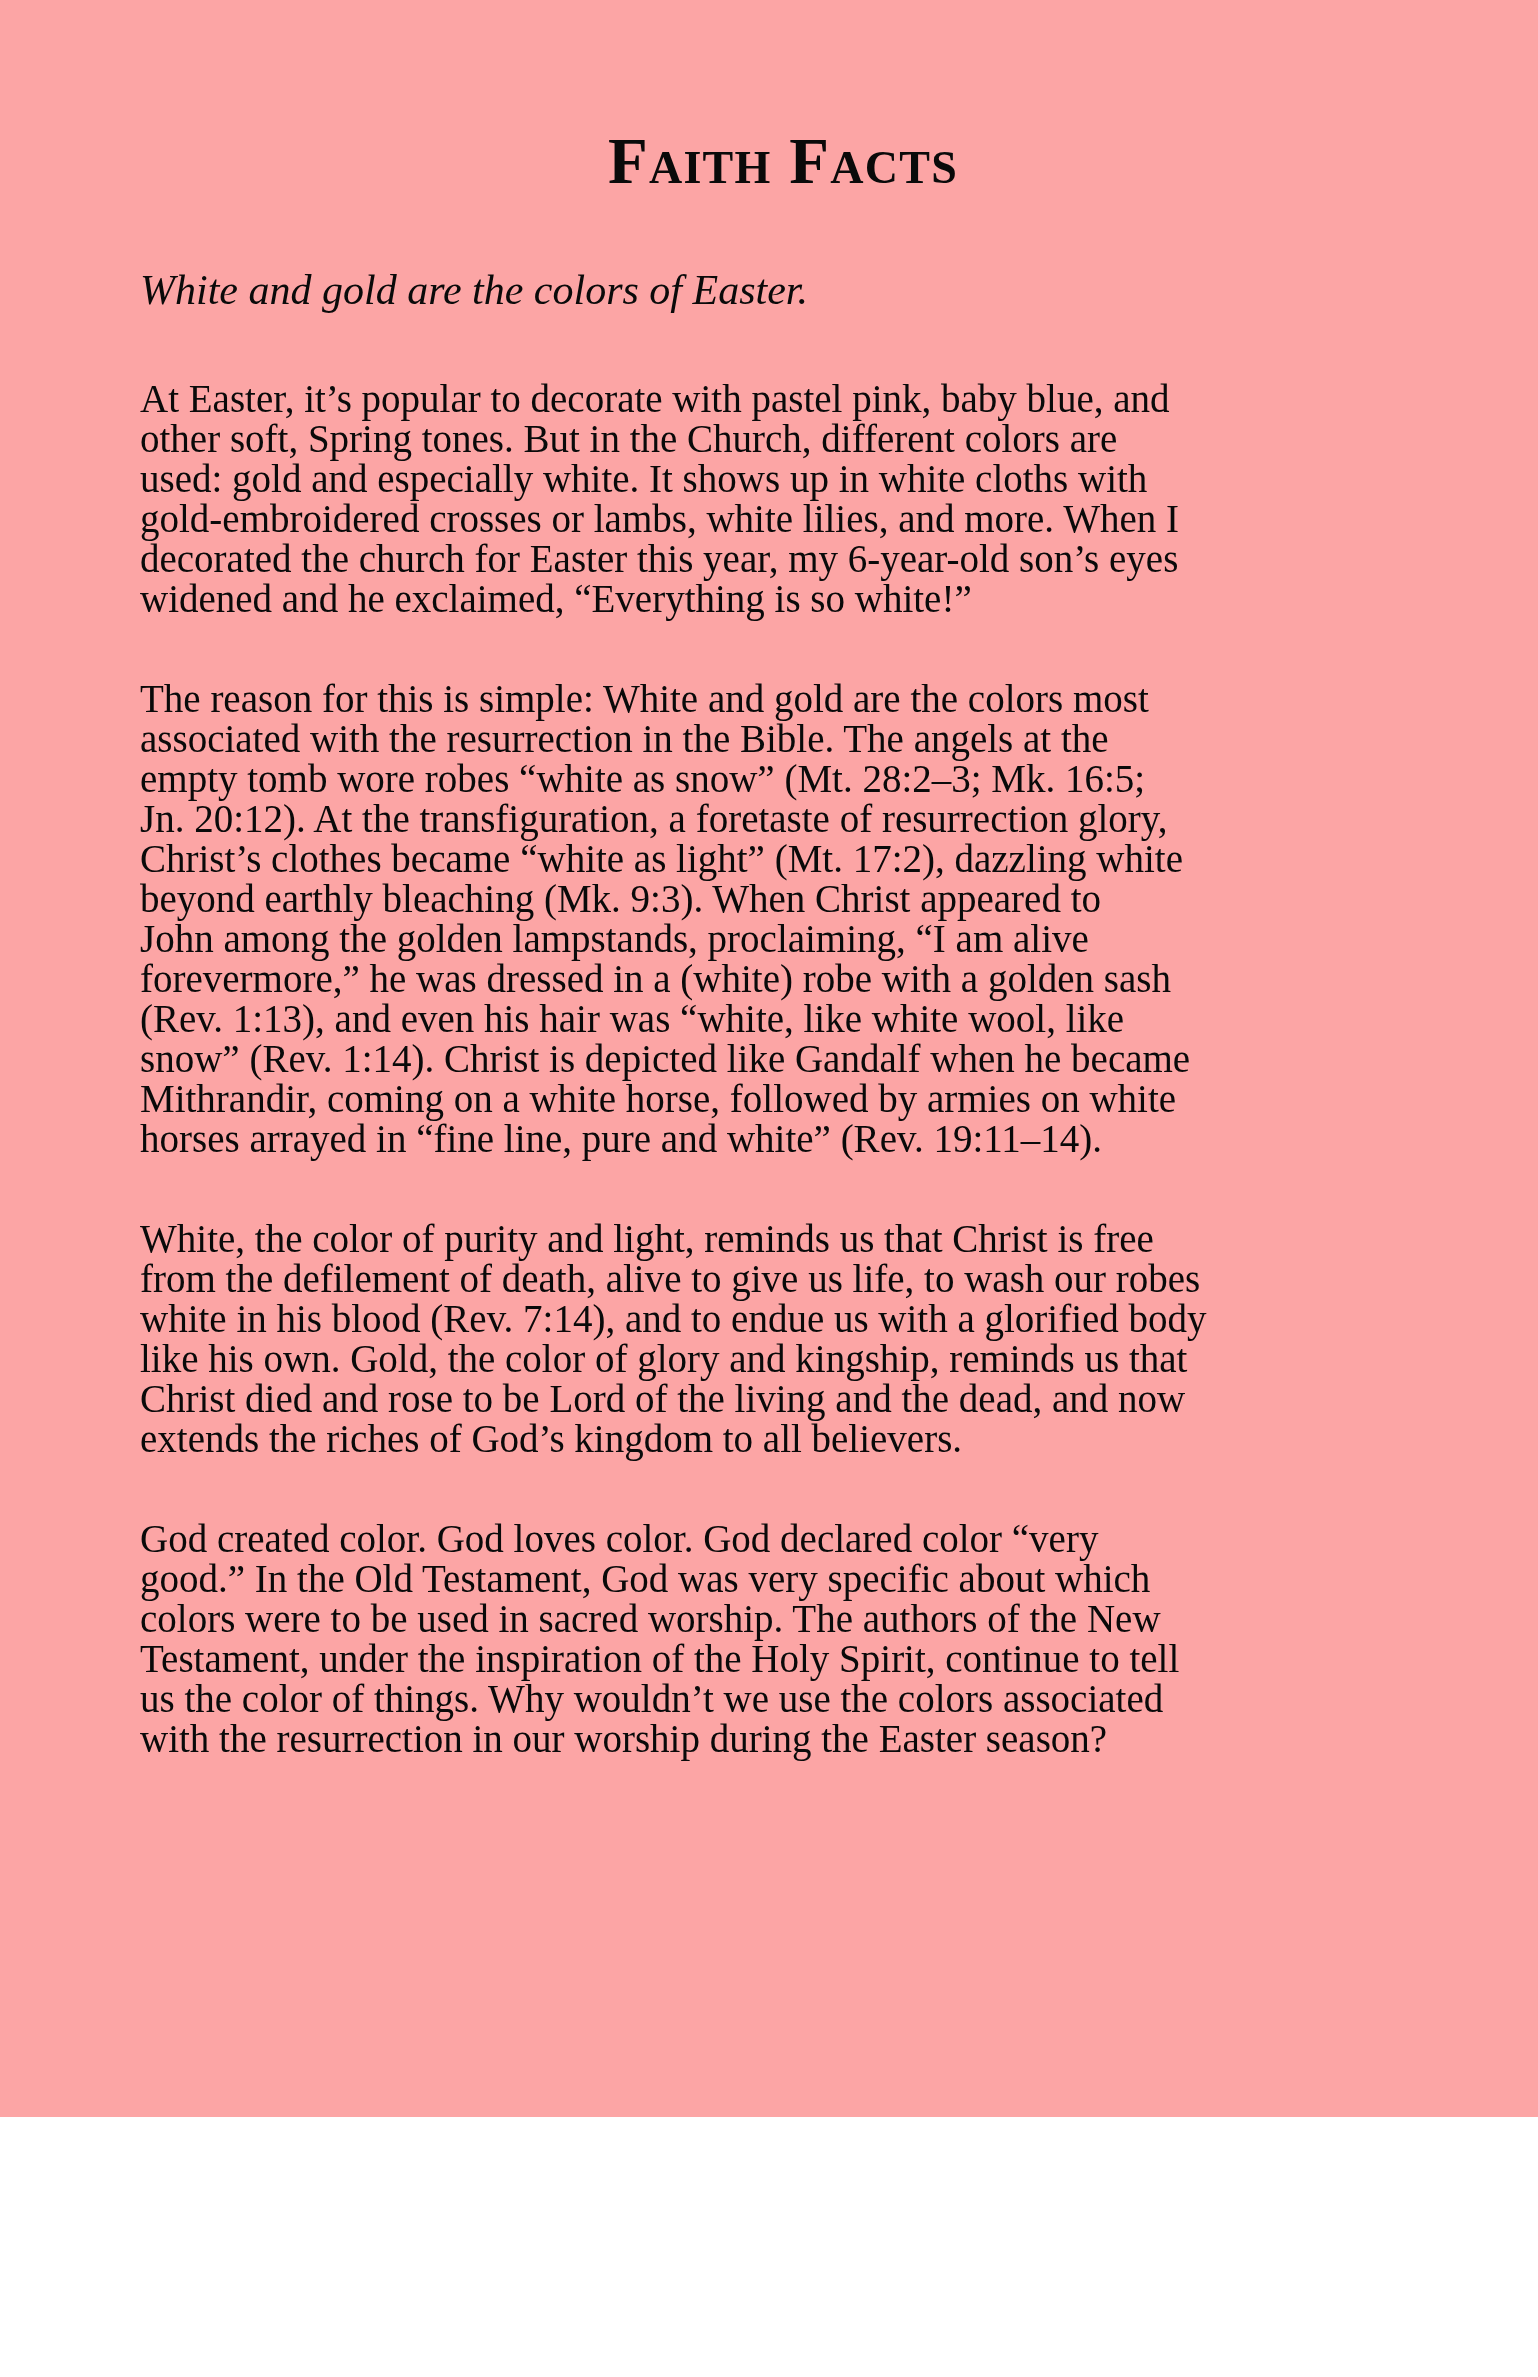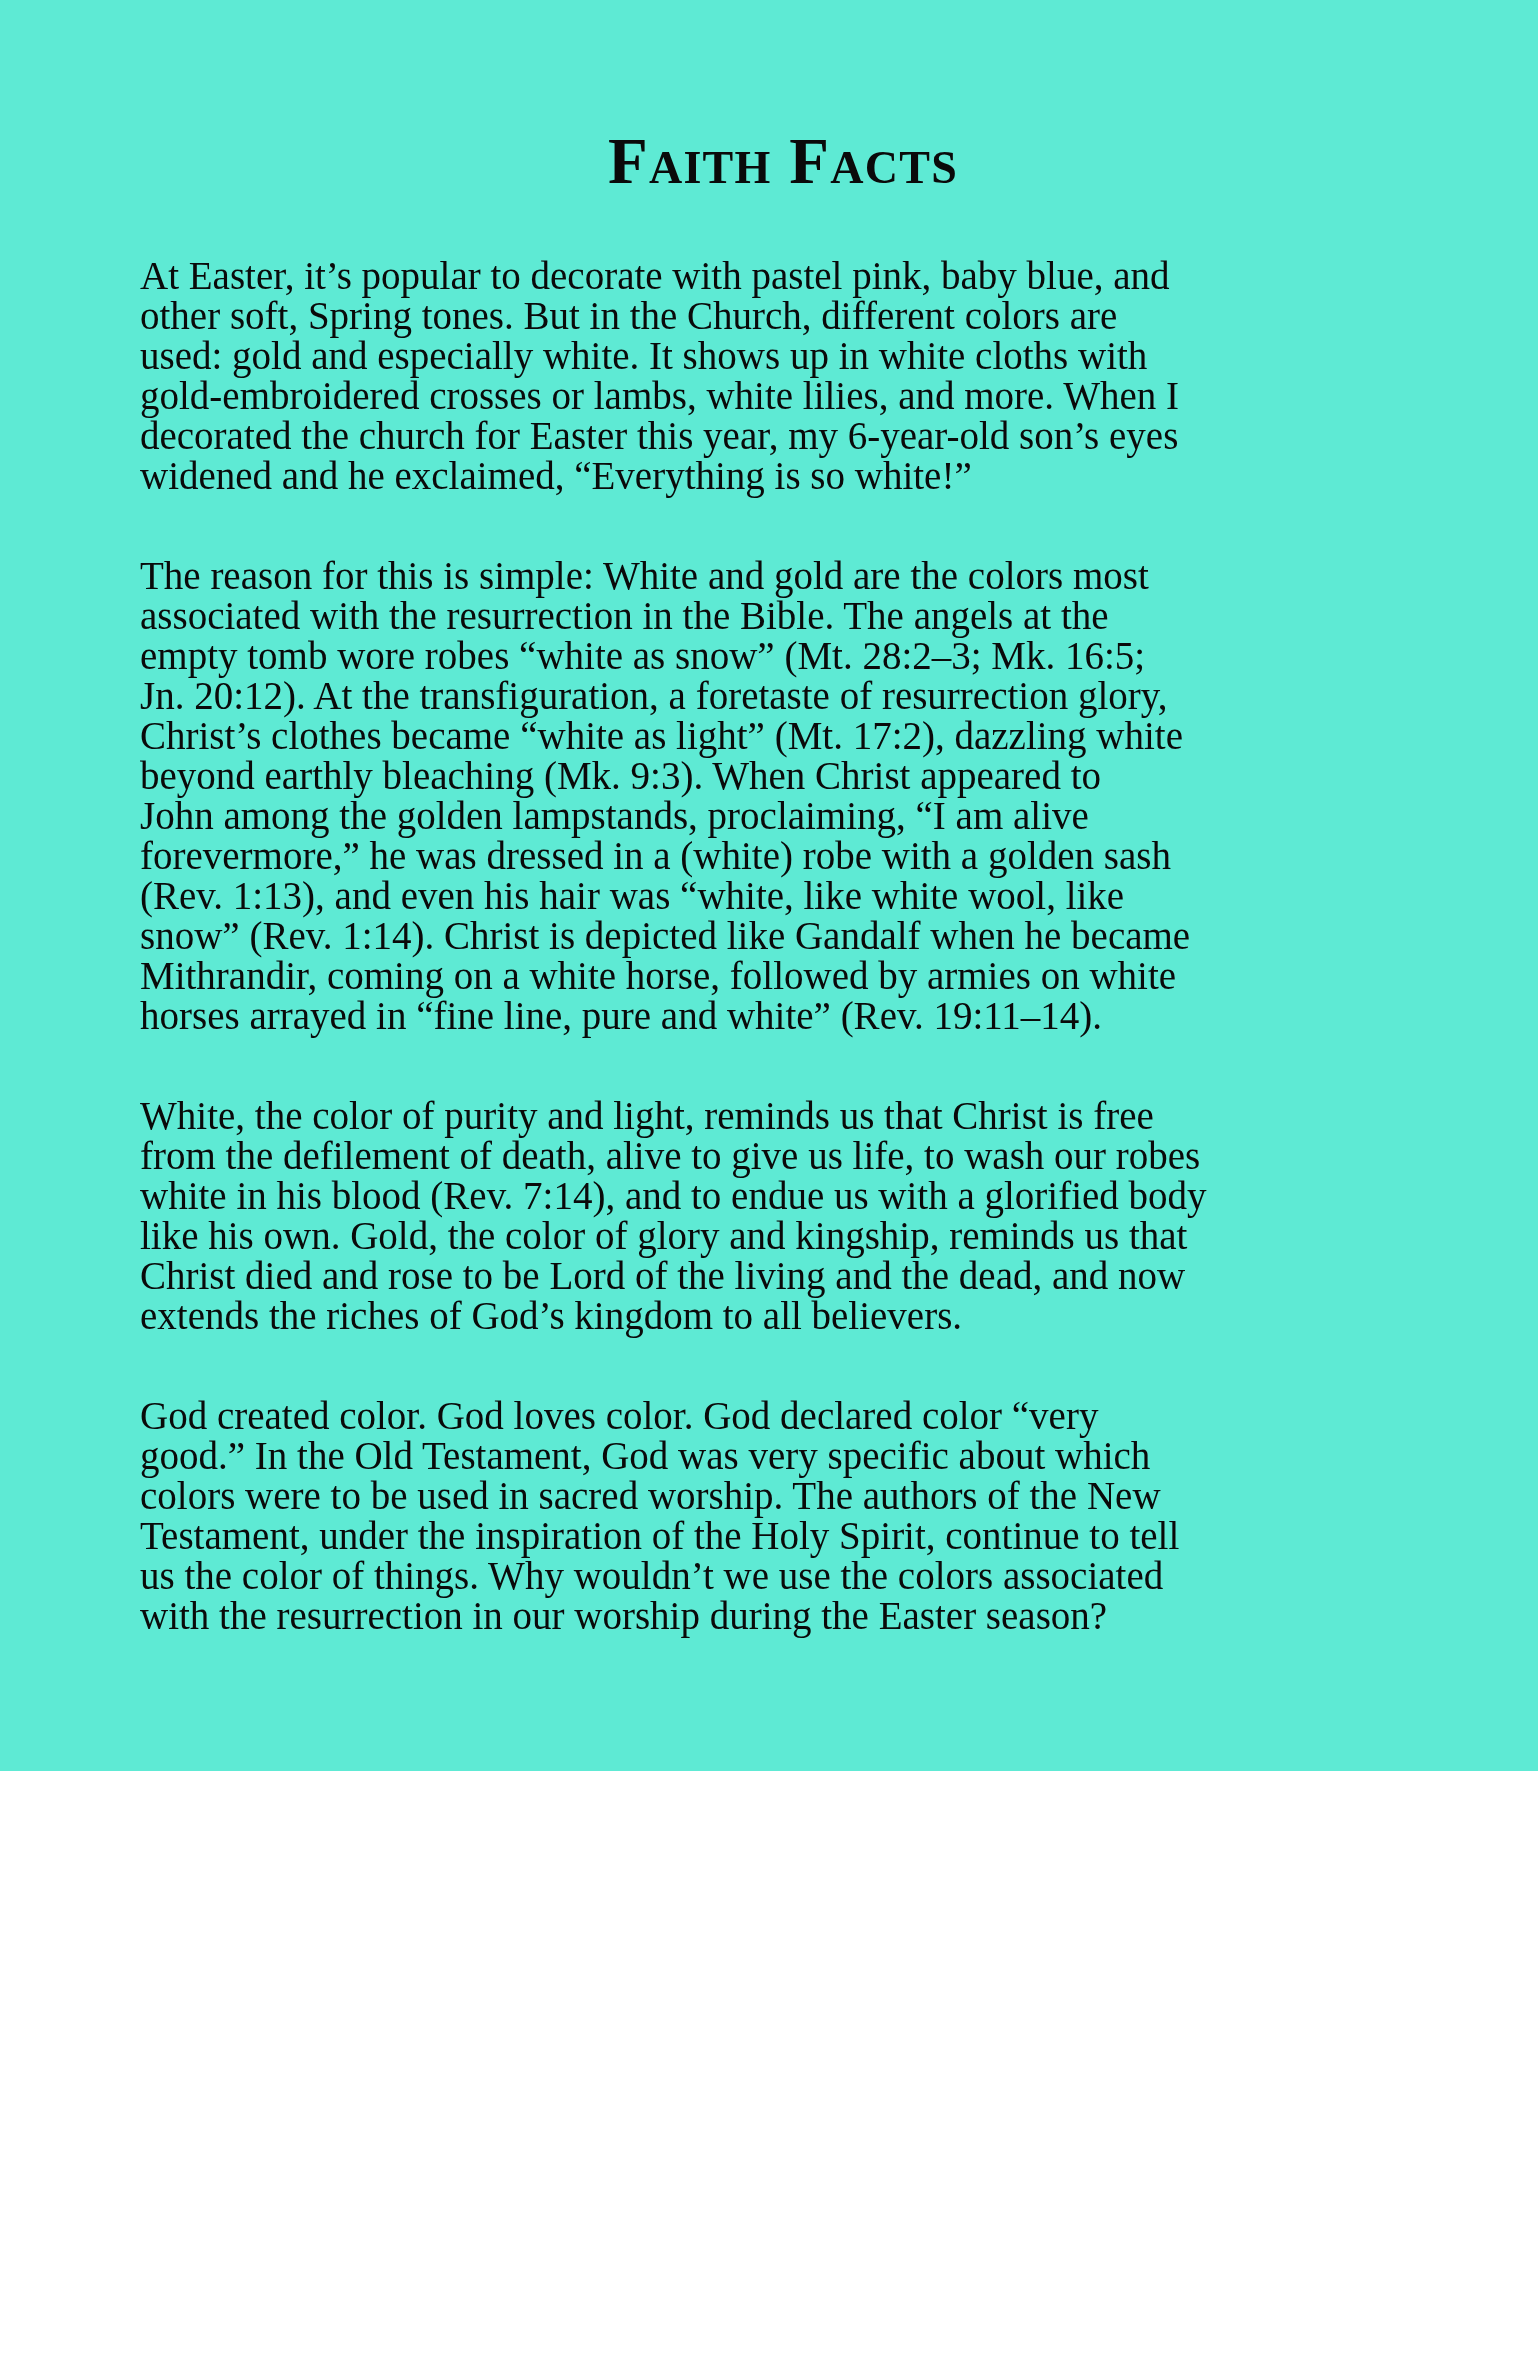--- a/index.html
+++ b/index.html
@@ -3,22 +3,22 @@
 <meta charset="utf-8">
 <style>
   html, body {
     margin: 0;
     padding: 0;
     background: #ffffff;
   }
   .page {
     position: relative;
     width: 1538px;
-    height: 1771px;
-    background: #5eead4;
+    height: 2117px;
+    background: #fca5a5;
     color: #0a0a0a;
     font-family: "Liberation Serif", serif;
     box-sizing: border-box;
     padding: 129px 51px 0 140px;
     overflow: hidden;
   }
   .title {
     margin: 0;
     text-align: center;
     font-size: 65px;
@@ -48,20 +48,21 @@
   .para:first-of-type {
     margin-top: 62px;
   }
 </style>
 </head>
 <body>
 
 <div class="page">
   <h1 class="title">Faith Facts</h1>
 
+  <p class="subtitle">White and gold are the colors of Easter.</p>
 
   <p class="para">At Easter, it’s popular to decorate with pastel pink, baby blue, and
 other soft, Spring tones. But in the Church, different colors are
 used: gold and especially white. It shows up in white cloths with
 gold-embroidered crosses or lambs, white lilies, and more. When I
 decorated the church for Easter this year, my 6-year-old son’s eyes
 widened and he exclaimed, “Everything is so white!”</p>
 
   <p class="para">The reason for this is simple: White and gold are the colors most
 associated with the resurrection in the Bible. The angels at the

